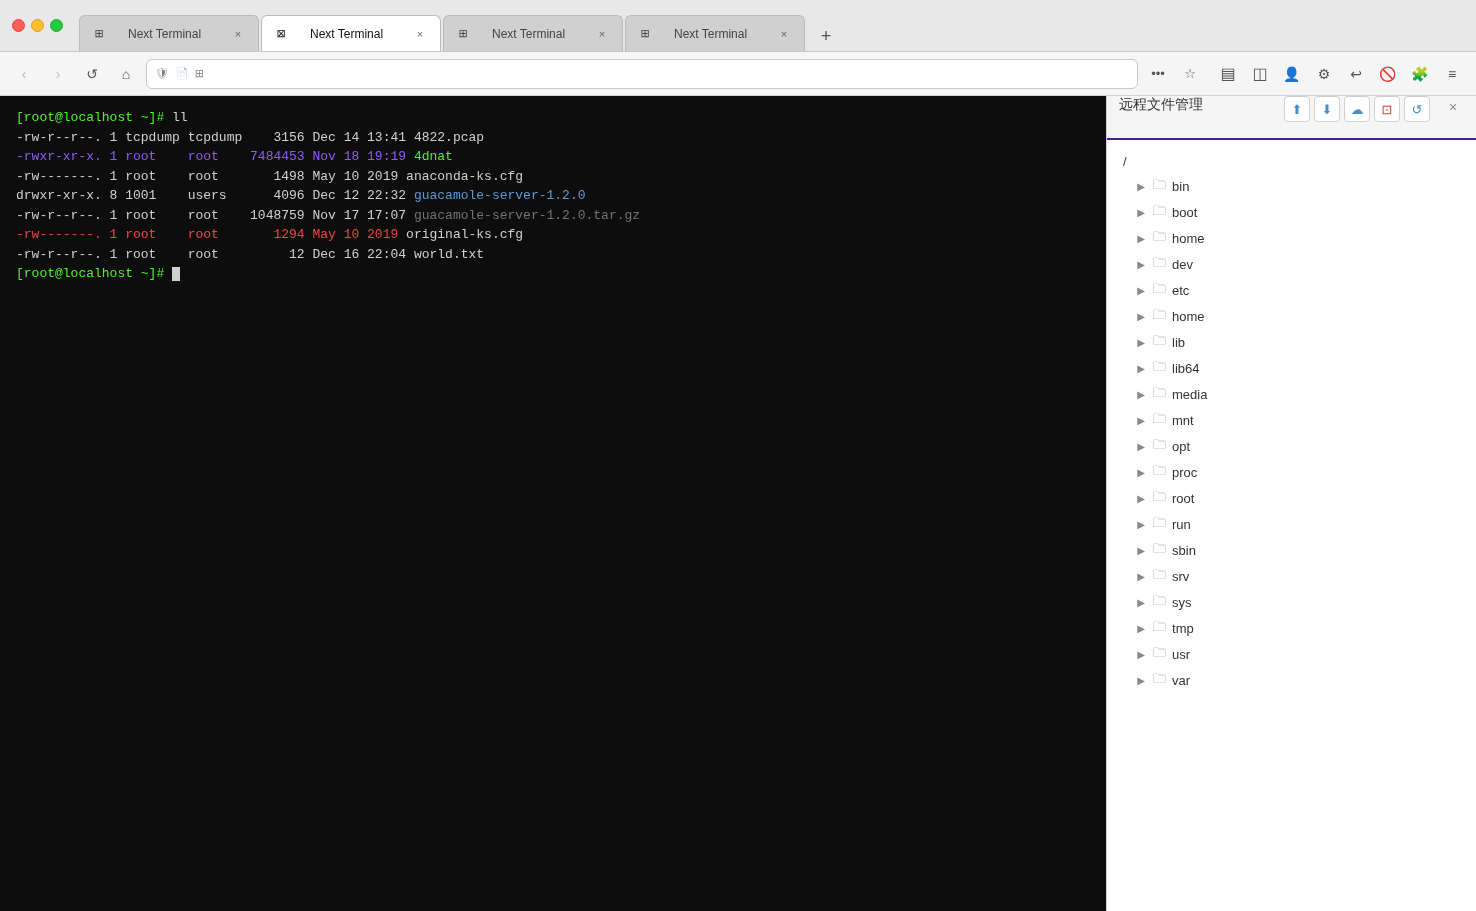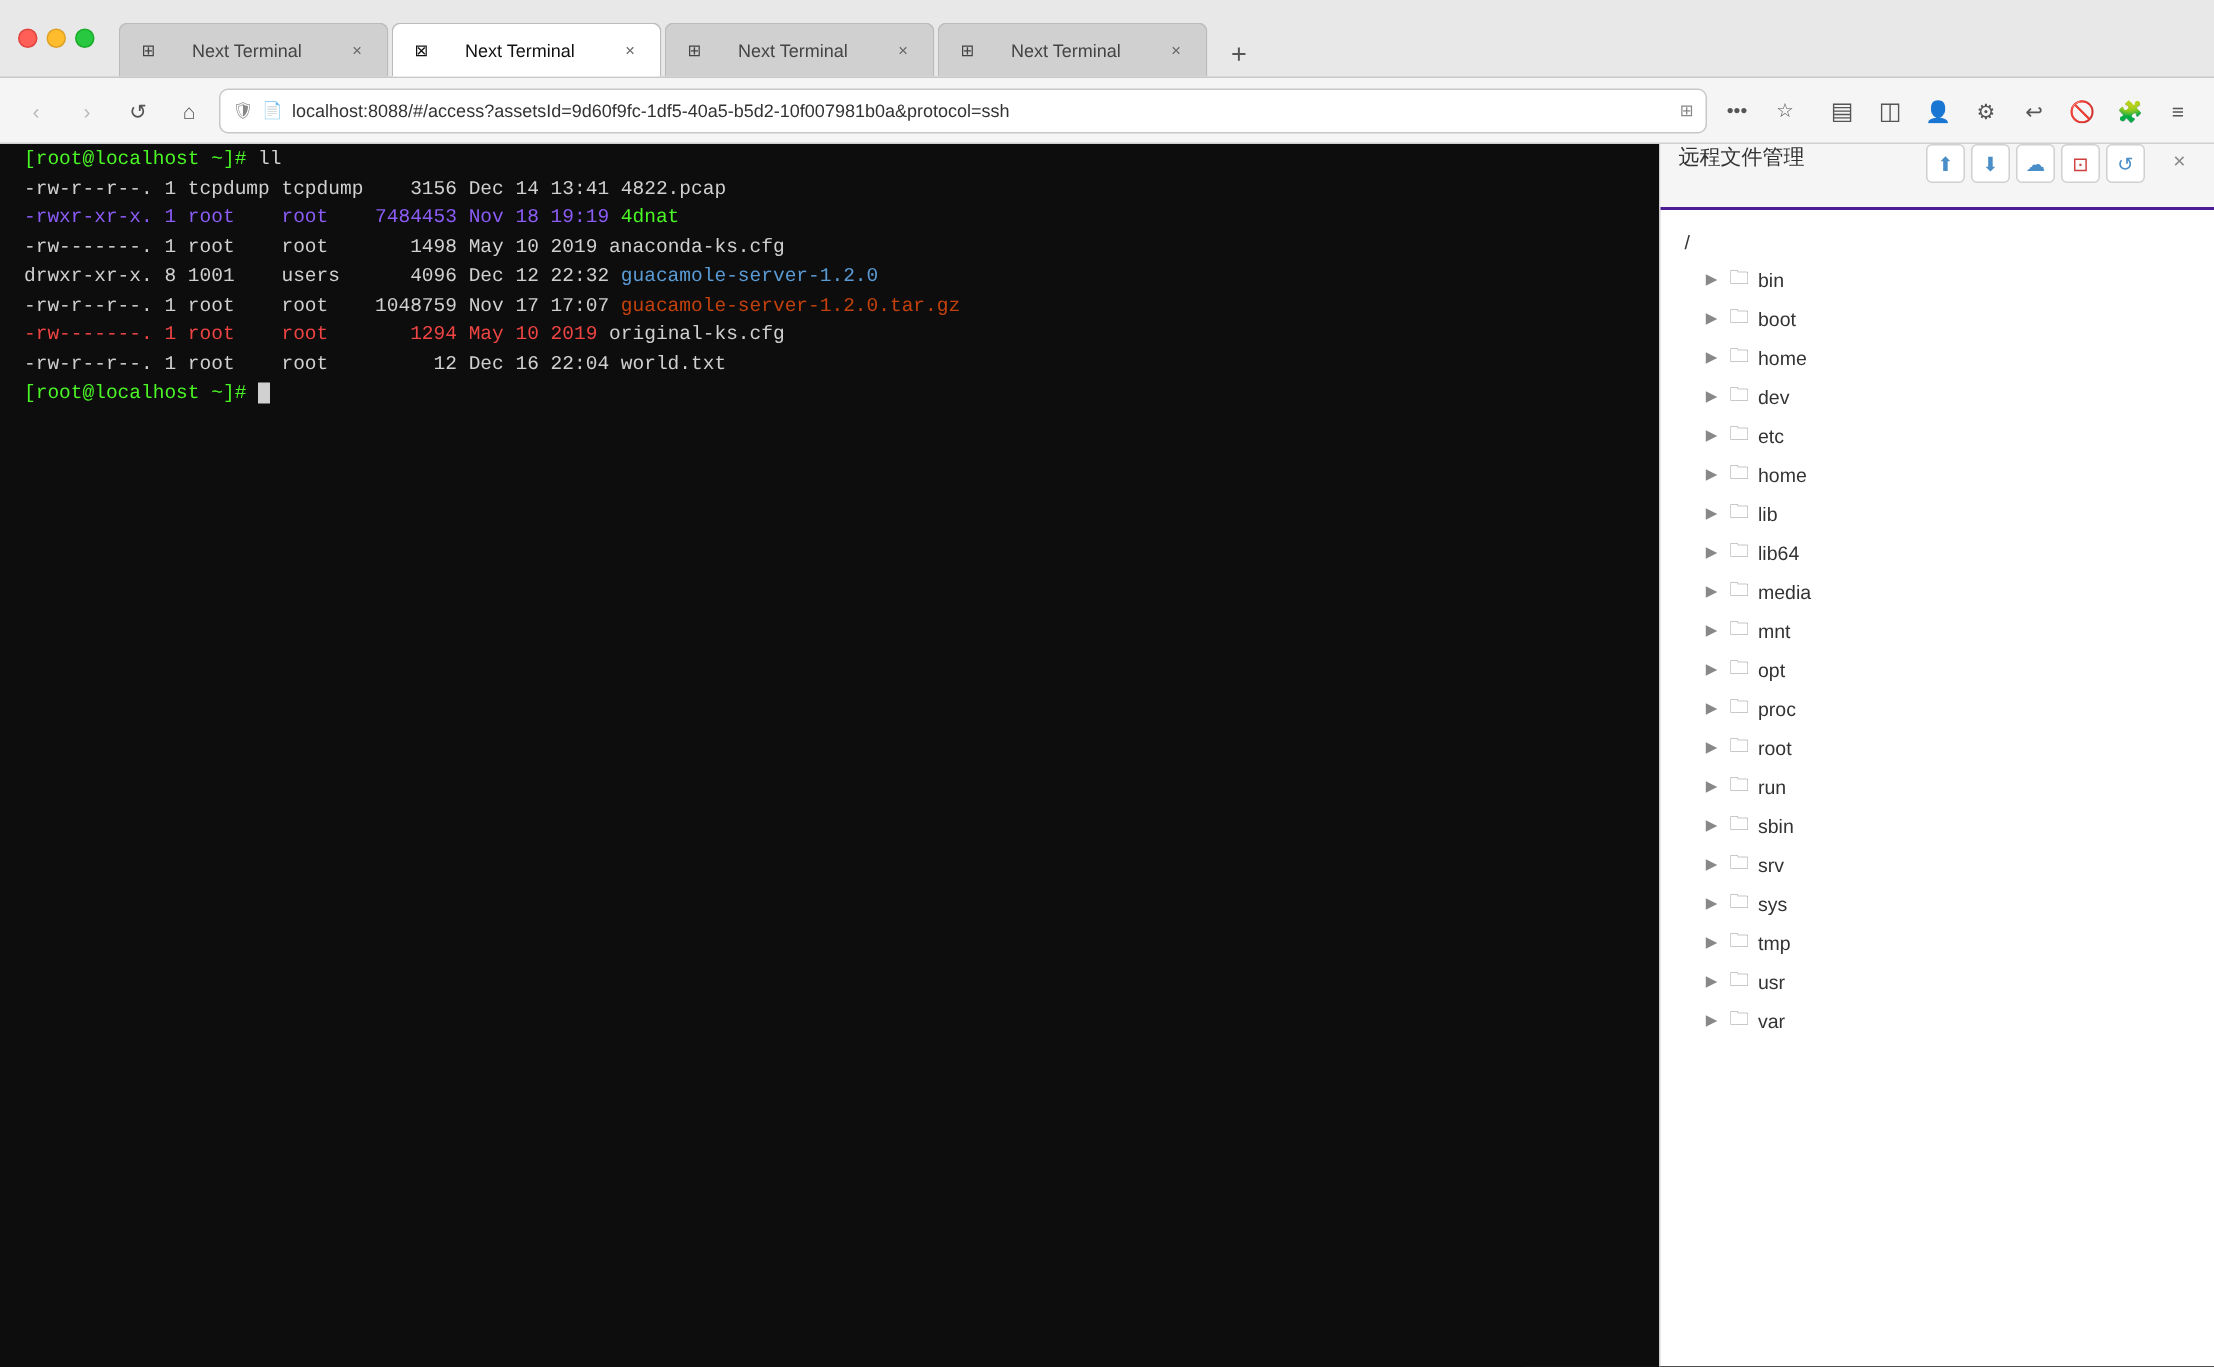--- a/index.html
+++ b/index.html
@@ -159,21 +159,21 @@
     
     .main-area {
       display: flex;
       height: calc(911px - 52px - 44px);
     }
 
     
     .terminal {
       flex: 1;
       background: #0d0d0d;
-      padding: 0 16px;
+      padding: 12px 16px;
       font-family: 'Menlo', 'Monaco', 'Courier New', monospace;
       font-size: 13px;
       line-height: 1.5;
       color: #d0d0d0;
       overflow: auto;
     }
     .terminal-line { white-space: pre; }
     .cursor {
       display: inline-block;
       width: 8px;
@@ -321,21 +321,20 @@
   </div>
   <div class="nav-btn">
     <span>↺</span>
   </div>
   <div class="nav-btn">
     <span>⌂</span>
   </div>
   <div class="address-bar-wrapper">
     <span class="address-bar-icon">🛡</span>
     <span class="address-bar-icon">📄</span>
-    <input class="address-bar" type="text" value="localhost:8088/#/access?assetsId=9d60f9fc-1df5-40a5-b5d2-10f007981b0a&amp;protocol=ssh" style="">
     <span class="address-bar-icon">⊞</span>
   </div>
   <div class="nav-actions">
     <div class="nav-action-btn">
       <span>•••</span>
     </div>
     <div class="nav-action-btn">
       <span>☆</span>
     </div>
   </div>
@@ -353,21 +352,21 @@
 </div>
 
 <div class="main-area">
 
   <div class="terminal" id="terminal-content">
       <div class="terminal-line"><span style="color:#4af626">[root@localhost ~]# </span><span style="color:#d0d0d0">ll</span></div>
       <div class="terminal-line"><span style="color:#d0d0d0">-rw-r--r--. 1 tcpdump tcpdump    3156 Dec 14 13:41 </span><span style="color:#d0d0d0">4822.pcap</span></div>
       <div class="terminal-line"><span style="color:#8b5cf6">-rwxr-xr-x. 1 root    root    7484453 Nov 18 19:19 </span><span style="color:#4af626">4dnat</span></div>
       <div class="terminal-line"><span style="color:#d0d0d0">-rw-------. 1 root    root       1498 May 10 2019 </span><span style="color:#d0d0d0">anaconda-ks.cfg</span></div>
       <div class="terminal-line"><span style="color:#d0d0d0">drwxr-xr-x. 8 1001    users      4096 Dec 12 22:32 </span><span style="color:#5b9bd5">guacamole-server-1.2.0</span></div>
-      <div class="terminal-line"><span style="color:#d0d0d0">-rw-r--r--. 1 root    root    1048759 Nov 17 17:07 </span><span style="color:#c2410c">guacamole-server-1.2.0.tar.gz</span></div>
+      <div class="terminal-line"><span style="color:#d0d0d0">-rw-r--r--. 1 root    root    1048759 Nov 17 17:07 </span><span style="color:#737373">guacamole-server-1.2.0.tar.gz</span></div>
       <div class="terminal-line"><span style="color:#ef4444">-rw-------. 1 root    root       1294 May 10 2019 </span><span style="color:#d0d0d0">original-ks.cfg</span></div>
       <div class="terminal-line"><span style="color:#d0d0d0">-rw-r--r--. 1 root    root         12 Dec 16 22:04 </span><span style="color:#d0d0d0">world.txt</span></div>
       <div class="terminal-line"><span style="color:#4af626">[root@localhost ~]# </span><span class="cursor"></span></div>
     </div>
 
   <div class="file-panel">
     <div class="file-panel-header">
       <span class="file-panel-title">远程文件管理</span>
       <div class="file-panel-actions" id="fp-actions">
           <div class="fp-action-btn" style="color: rgb(74, 142, 200);">⬆</div>

